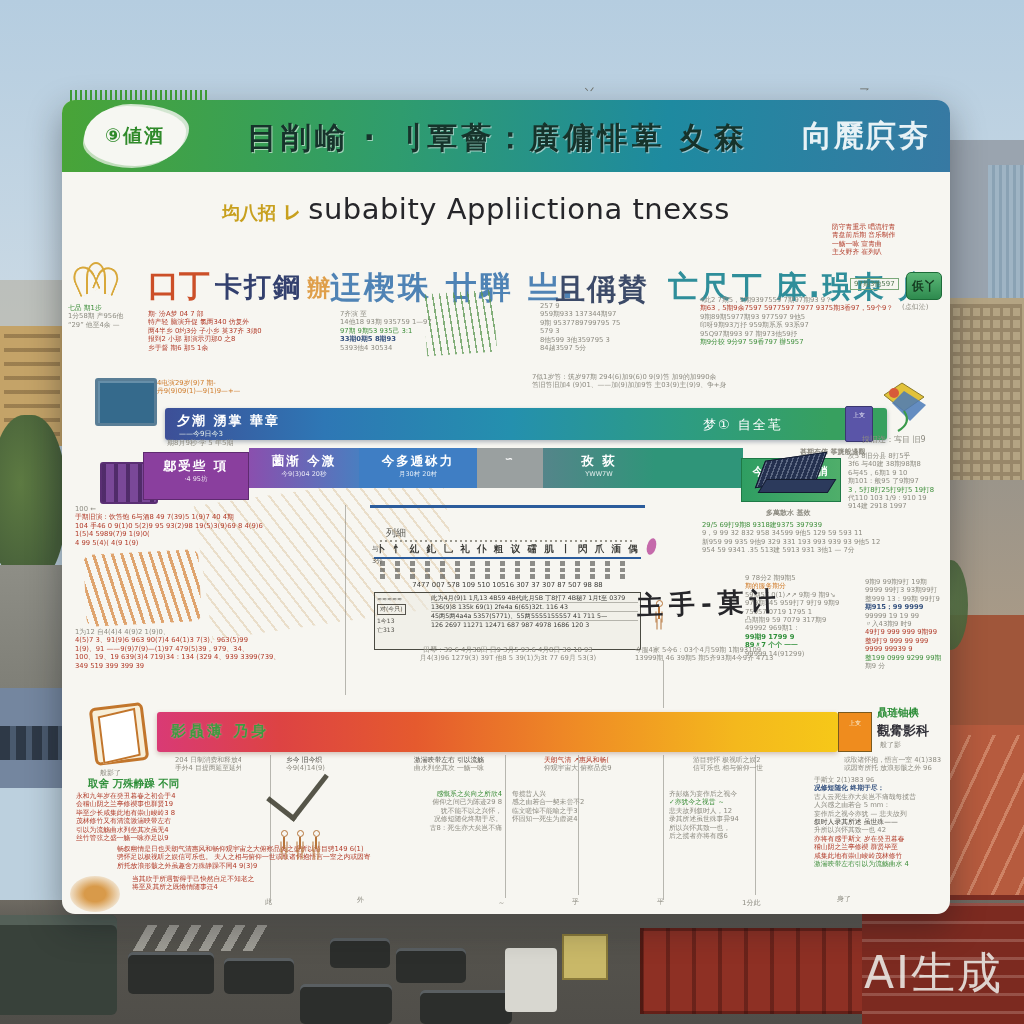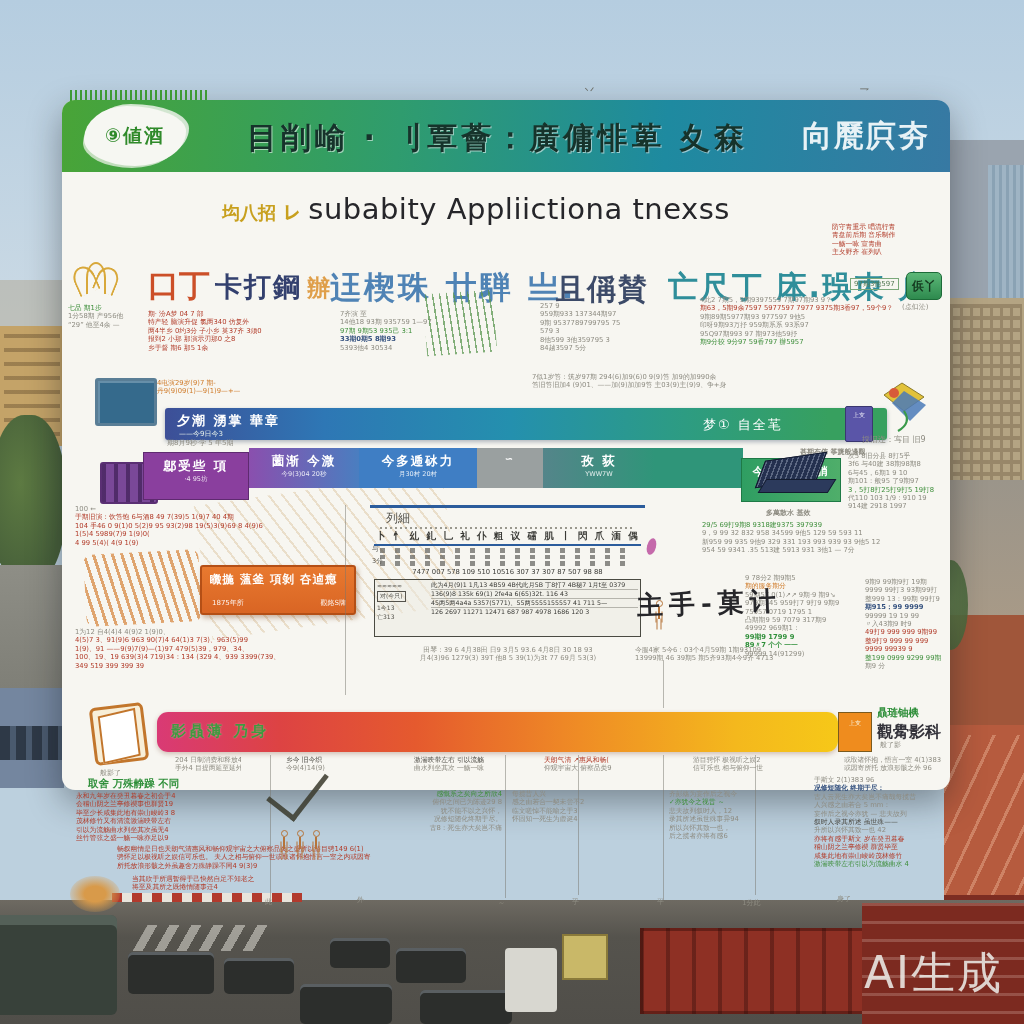--- a/index.html
+++ b/index.html
@@ -30,21 +30,21 @@
   .bg-cross{left:140px;top:925px;width:130px;height:26px;background:repeating-linear-gradient(90deg,rgba(220,218,210,.55) 0 10px,transparent 10px 22px);transform:skewX(-30deg);}
   .bg-barrier{left:112px;top:893px;width:190px;height:9px;background:repeating-linear-gradient(90deg,#b23a2e 0 10px,#e8e4dc 10px 20px);}
   .car{background:#2c2e2c;border-radius:5px;box-shadow:inset 0 3px 0 rgba(160,170,180,.4);}
   .van{background:#d8d7d0;border-radius:4px;}
   .booth{background:#c9b868;border:2px solid #8a7a3a;}
   .bus{left:-8px;top:915px;width:125px;height:100px;background:#38413a;border-radius:6px;box-shadow:inset 0 10px 0 rgba(150,170,160,.3);}
   .truck-red{left:640px;top:928px;width:235px;height:86px;background:#8e3024;box-shadow:inset 0 0 0 3px rgba(40,10,8,.4);background-image:repeating-linear-gradient(90deg,rgba(40,10,8,.35) 0 4px,transparent 4px 26px);}
   .struct-red{left:862px;top:903px;width:162px;height:121px;background:#7c2a20;background-image:repeating-linear-gradient(rgba(230,200,190,.25) 0 3px,transparent 3px 18px);}
   .bg-mark{color:#6a6a60;font-size:9px;}
   
-  .poster{left:62px;top:100px;width:888px;height:690px;background:#f7f6f1;border-radius:13px;
+  .poster{left:62px;top:100px;width:888px;height:814px;background:#f7f6f1;border-radius:13px;
     box-shadow:0 12px 34px rgba(20,25,30,.4);}
   .p{position:absolute;}
   .grass{left:8px;top:-10px;width:140px;height:12px;background:repeating-linear-gradient(90deg,#3e9a35 0 2px,transparent 2px 5px);}
   .header{left:0;top:0;width:888px;height:72px;border-radius:13px 13px 0 0;
     background:linear-gradient(95deg,#49a437 0%,#39a055 22%,#2f9c6e 38%,#1e8aa0 68%,#3779a3 100%);}
   .logo-blob{left:22px;top:6px;width:102px;height:60px;background:#f6f7f2;
     border-radius:42% 58% 50% 50%/55% 42% 58% 45%;display:flex;align-items:center;justify-content:center;
     color:#2f8a2a;font-size:19px;font-weight:bold;letter-spacing:2px;
     box-shadow:4px -3px 0 -1px rgba(246,247,242,.8),-3px 4px 0 -2px rgba(246,247,242,.7);}
   .hdr-title{left:185px;top:18px;width:520px;color:#16332b;font-size:30px;font-weight:bold;letter-spacing:4px;
@@ -101,40 +101,40 @@
     background-image:repeating-linear-gradient(90deg,rgba(200,210,230,.35) 0 1.5px,transparent 1.5px 5px);}
   .laptop .base{width:68px;height:12px;background:#2c3a5c;border:1px solid #141c30;transform:skewX(-32deg);margin-top:-5px;}
   .oran-sketch{width:115px;height:72px;background:repeating-linear-gradient(75deg,rgba(210,120,40,.65) 0 3px,transparent 3px 9px);transform:rotate(-3deg);border-radius:8px;}
   .orange-box{left:138px;top:465px;width:152px;height:46px;background:linear-gradient(#e8792f,#d96524);border:2px solid #b44f16;border-radius:3px;color:#fff;box-shadow:2px 3px 5px rgba(120,60,20,.35);}
   .orange-box .tt{position:absolute;left:8px;top:5px;font-size:11.5px;font-weight:bold;letter-spacing:1px;white-space:nowrap;}
   .orange-box .bl{position:absolute;left:10px;bottom:5px;font-size:7px;opacity:.92;}
   .orange-box .br{position:absolute;right:8px;bottom:5px;font-size:7px;opacity:.92;}
   .vline{width:1px;background:rgba(120,118,110,.5);}
   .table{left:308px;top:405px;width:275px;height:138px;}
   .t-topline{height:3px;background:#2b5c9c;}
-  .t-lbl{font-size:12px;color:#55534c;margin:2px 0 0 16px;}
+  .t-lbl{font-size:10px;color:#55534c;margin:18px 0 0 16px;}
   .t-dots{height:2px;margin:0 10px;background:repeating-linear-gradient(90deg,#9a988e 0 2px,transparent 2px 5px);}
   .t-heads{font-size:9.5px;color:#3a3a36;font-weight:bold;text-align:center;letter-spacing:1px;word-spacing:2px;white-space:nowrap;overflow:hidden;margin-top:1px;}
   .t-rule{height:2px;background:#2b5c9c;margin:1px 4px;}
   .micro{height:4.5px;margin:2px 10px;background:repeating-linear-gradient(90deg,rgba(70,70,66,.6) 0 5px,transparent 5px 15px);}
   .t-vals{font-size:6.8px;color:#3a3a36;text-align:center;white-space:nowrap;overflow:hidden;}
   .subtable{margin:3px 4px;border:1.5px solid #4a4a42;position:relative;height:56px;background:rgba(235,233,225,.5);}
   .st-left{position:absolute;left:2px;top:2px;width:52px;font-size:6px;color:#55534c;}
   .st-box{border:1px solid #55534c;display:inline-block;padding:0 2px;font-size:6px;margin:2px 0;}
   .st-rows{position:absolute;left:56px;top:1px;right:2px;}
   .st-rows>div{font-size:6.3px;color:#3a3a36;white-space:nowrap;overflow:hidden;line-height:8.2px;border-bottom:1px solid rgba(70,70,60,.35);}
   .st-rows>div:last-child{border-bottom:none;}
   .t-corner{position:absolute;left:2px;font-size:6.5px;color:#55534c;}
   .hw{font-size:26px;font-weight:bold;color:#26262a;letter-spacing:6px;transform:rotate(-2deg);font-family:"DejaVu Serif",serif;}
   .magenta{width:9px;height:17px;background:#b8479a;border-radius:60%;transform:rotate(14deg);opacity:.8;}
   .stickman{position:relative;width:11px;height:24px;display:inline-block;margin-right:5px;}
   .stickman::before{content:'';position:absolute;top:0;left:3px;width:5px;height:5px;border:1.5px solid #b5743a;border-radius:50%;}
   .stickman::after{content:'';position:absolute;top:7px;left:5px;width:2px;height:12px;background:#b5743a;
     box-shadow:-3px 4px 0 -.5px #b5743a,3px 4px 0 -.5px #b5743a,-2px 11px 0 -.5px #b5743a,2px 11px 0 -.5px #b5743a;}
-  .rainbow{left:95px;top:612px;width:681px;height:40px;border-radius:11px;
+  .rainbow{left:95px;top:612px;width:681px;height:40px;border-radius:3px;
     background:linear-gradient(90deg,#d93a75 0%,#dd4343 18%,#e55a2e 38%,#ef8c25 62%,#f4b81d 85%,#f6c818 100%);
     box-shadow:0 2px 5px rgba(120,60,40,.3);}
   .rainbow .lbl{position:absolute;left:14px;top:10px;color:#3f9a3f;font-size:15px;font-weight:bold;letter-spacing:3px;text-shadow:0 0 2px rgba(255,255,255,.4);}
   .rbcap{left:776px;top:612px;width:34px;height:40px;background:#ef8c1e;border:1.5px solid #7a5a1e;box-sizing:border-box;
     color:#f8f0d8;font-size:6px;text-align:center;padding-top:6px;}
   .folder{width:54px;height:58px;transform:rotate(-7deg);}
   .folder .f1{position:absolute;inset:0;border:3px solid #c2762c;border-radius:6px;background:#f8efd8;}
   .folder .f2{position:absolute;left:8px;top:7px;width:34px;height:44px;background:#fff;border:2px solid #c2762c;transform:skewY(-6deg);}
   .check{width:30px;height:52px;border-right:5px solid #3a3a2c;border-bottom:5px solid #3a3a2c;transform:rotate(38deg);opacity:.85;}
   .oblob{width:50px;height:36px;background:radial-gradient(ellipse,#d89a4a 30%,rgba(216,154,74,.15) 75%);border-radius:50%;}
@@ -367,25 +367,20 @@
       </div>
 
     <div class="p lines s7" style="left:13px;top:405px;width:262px;">
         <div class="c-gray">100 ←</div>
         <div class="c-red">于期旧演：饮笞饱 6与酒8 49 7(39)5 1(9)7 40 4期</div>
         <div class="c-red">104 手46 0 9(1)0 5(2)9 95 93(2)98 19(5)3(9)69 8 4(9)6</div>
         <div class="c-red">1(5)4 5989(7)9 1(9)0(</div>
         <div class="c-red">4 99 5(4)( 4(9 1(9)</div>
       </div>
     <div class="p oran-sketch" style="left:23px;top:452px;"></div>
-    <div class="p orange-box">
-      <span class="tt">矀揓 薀釜 項剝 夻逌瘛</span>
-      <span class="bl">1875年所</span>
-      <span class="br">觀鉻S牌</span>
-    </div>
     <div class="p lines s7" style="left:13px;top:528px;width:268px;">
         <div class="c-gray">1为12      自4(4)4 4(9)2 1(9)0、</div>
         <div class="c-red">4(5)7 3、91(9)6 963 90(7)4 64(1)3 7(3)、963(5)99</div>
         <div class="c-red">1(9)、91 ——9(9)7(9)—(1)97  479(5)39，979、34、</div>
         <div class="c-red">100、19、19 639(3)4 719)34：134 (329 4、939 3399(739、</div>
         <div class="c-red">349 519 399 399 39</div>
       </div>
 
     <div class="p vline" style="left:283px;top:405px;height:190px;"></div>
     <div class="p table">
@@ -432,21 +427,21 @@
     <div class="p folder" style="left:30px;top:605px;">
         <div class="f1"></div>
         <div class="f2"></div>
       </div>
     <div class="p tick" style="left:38px;top:668px;">般影了</div>
     <div class="p rainbow">
       <span class="lbl">影贔薄 乃身</span>
     </div>
     <div class="p rbcap">上支</div>
     <div class="p" style="left:815px;top:606px;width:72px;color:#2f8f3a;font-weight:bold;font-size:10.5px;">贔琏铀椣</div>
-    <div class="p" style="left:815px;top:622px;width:72px;color:#33323a;font-weight:bold;font-size:16px;">觀觷影科</div>
+    <div class="p" style="left:815px;top:622px;width:72px;color:#33323a;font-weight:bold;font-size:13px;">觀觷影科</div>
     <div class="p tick" style="left:818px;top:640px;">般了影</div>
 
     <div class="p vline" style="left:208px;top:655px;height:148px;"></div>
     <div class="p vline" style="left:443px;top:655px;height:143px;"></div>
     <div class="p vline" style="left:516px;top:655px;height:140px;"></div>
     <div class="p vline" style="left:601px;top:655px;height:145px;"></div>
     <div class="p vline" style="left:693px;top:655px;height:140px;"></div>
 
     <div class="p lines s7" style="left:113px;top:656px;width:66px;">
         <div class="c-gray">204 日制消费和释放4</div>

